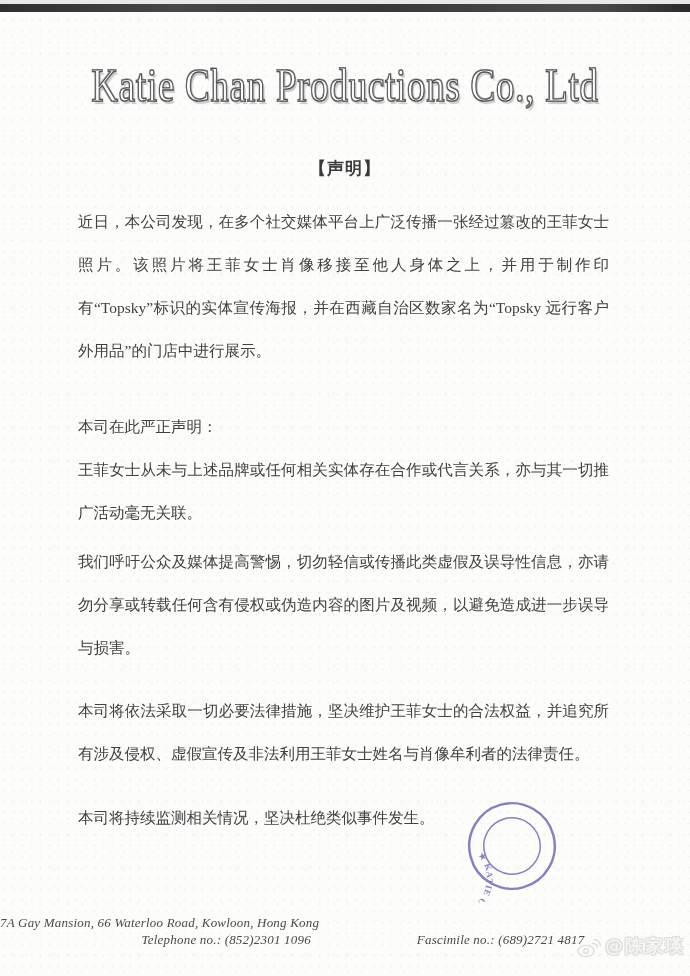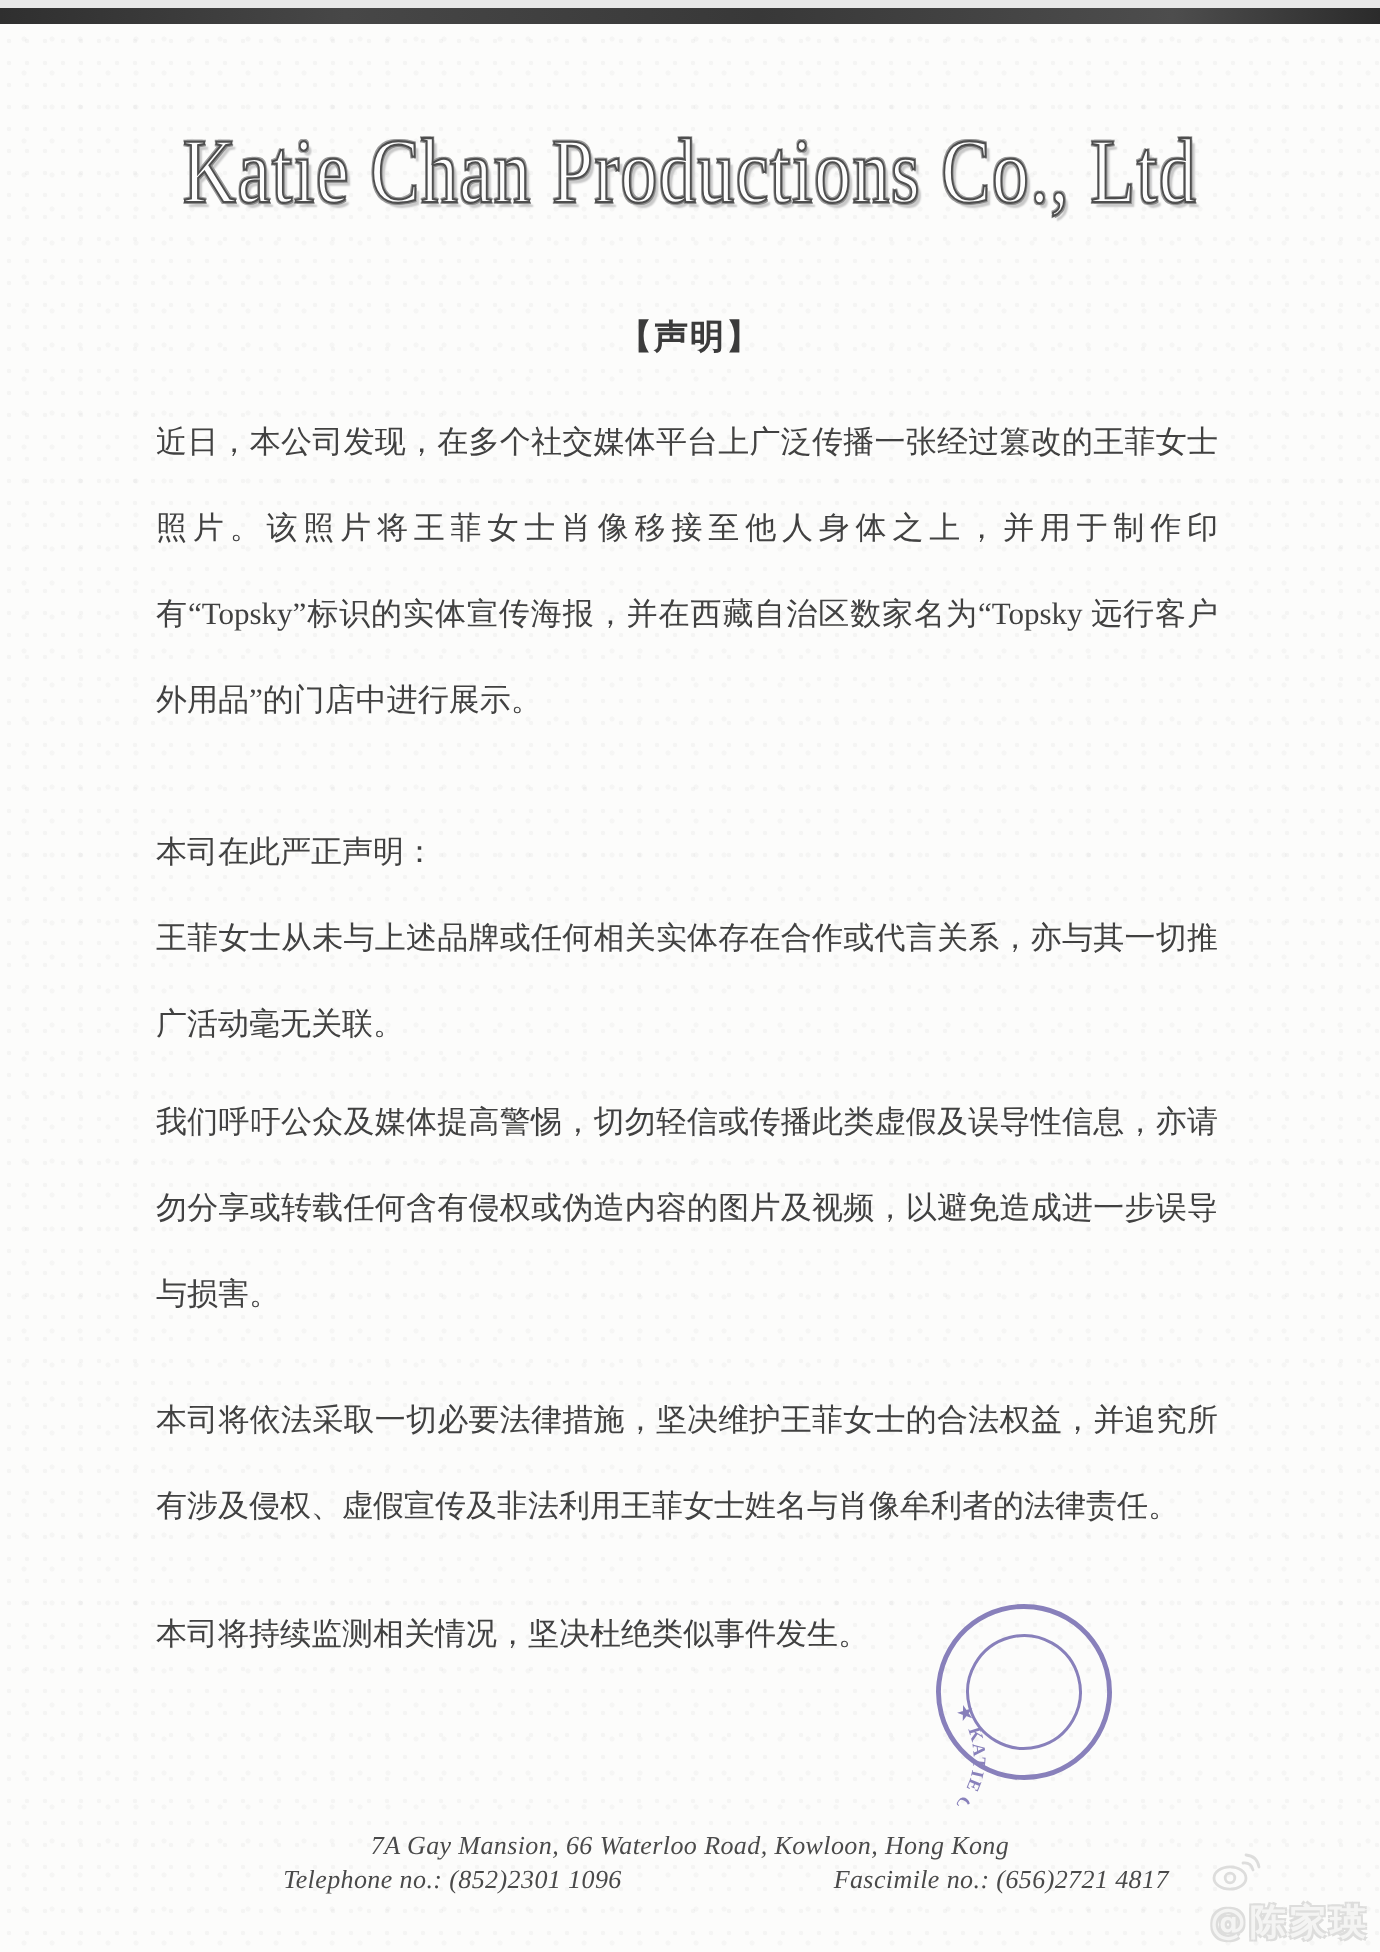--- a/index.html
+++ b/index.html
@@ -90,41 +90,40 @@
   .stamp text {
     font-family: "Liberation Serif", serif;
     font-size: 9.5px;
     font-weight: 700;
     letter-spacing: 0.6px;
   }
 
   .doc-footer {
     position: absolute;
     left: 0; right: 0; top: 910px;
-    text-align: center;
+    text-align: left;
     font-style: italic;
     font-size: 13px;
     color: #4a4a4a;
     line-height: 17px;
     letter-spacing: 0.2px;
   }
   .footer-row {
     display: flex;
     justify-content: center;
     gap: 106px;
     padding-left: 36px;
   }
 
   .watermark {
     position: absolute;
-    right: 5px; bottom: 7px;
+    right: 5px; bottom: 22px;
     display: flex;
-    align-items: flex-start;
+    align-items: flex-end;
     gap: 3px;
-    flex-direction: column;
   }
   .watermark .handle {
     font-family: "DejaVu Sans", sans-serif;
     font-size: 18px;
     font-weight: 700;
     letter-spacing: 2px;
     color: #f4f4f3;
     text-shadow:
       1px 1px 0 #dddddc, -1px -1px 0 #dddddc,
       1px -1px 0 #dddddc, -1px 1px 0 #dddddc;
@@ -163,21 +162,21 @@
       <text fill="#6f66ad">
         <textPath href="#ringPath" startOffset="0">★ KATIE CHAN PRODUCTIONS CO., LTD</textPath>
       </text>
     </svg>
   </div>
 
   <div class="doc-footer">
     <div>7A Gay Mansion, 66 Waterloo Road, Kowloon, Hong Kong</div>
     <div class="footer-row">
       <span>Telephone no.: (852)2301 1096</span>
-      <span>Fascimile no.: (656)2721 4817</span>
+      <span>Fascimile no.: (689)2721 4817</span>
     </div>
   </div>
 
   <div class="watermark">
     <svg width="26" height="20" viewBox="0 0 26 20">
       <g fill="none" stroke="#dddddc" stroke-width="1.4" stroke-linecap="round">
         <ellipse cx="10" cy="13" rx="8" ry="5.6"></ellipse>
         <circle cx="10" cy="13" r="2.4"></circle>
         <path d="M 16.5 5.5 q 4 -0.5 5 3.5"></path>
         <path d="M 18 1.5 q 5.5 0.5 6.5 6"></path>

